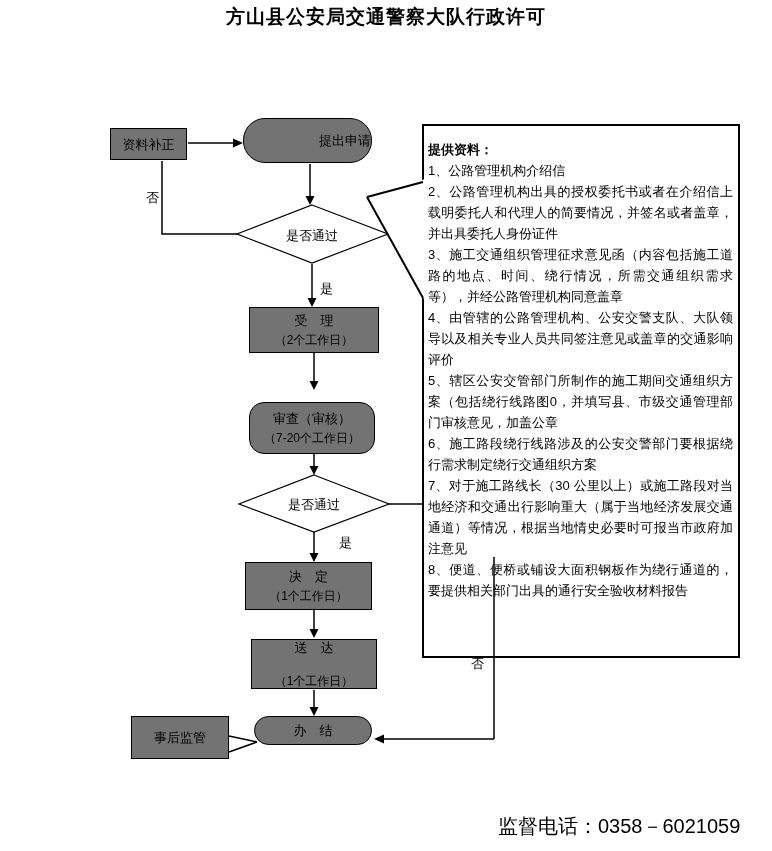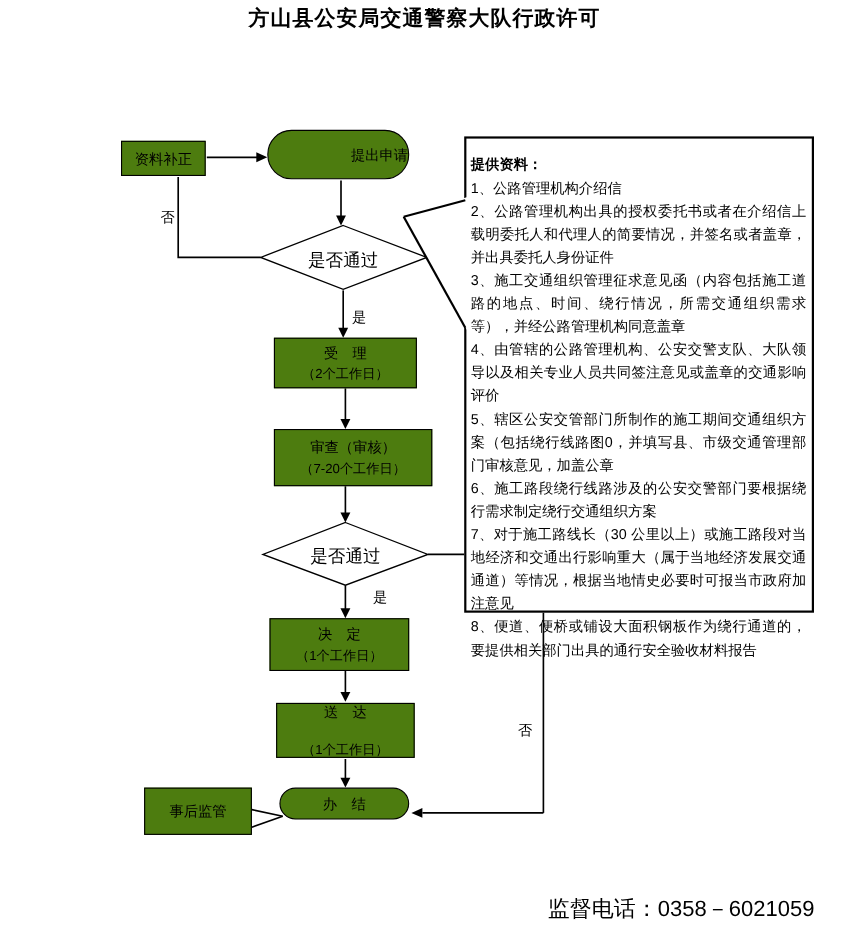--- a/index.html
+++ b/index.html
@@ -2,28 +2,28 @@
 <html><head>
 <meta charset="utf-8">
 <style>
   html,body{margin:0;padding:0;background:#fff;}
   body{font-family:"Liberation Sans","DejaVu Sans",sans-serif;color:#000;}
   .page{position:relative;width:772px;height:851px;background:#fff;overflow:hidden;}
   .doc-title{position:absolute;top:4px;left:0;width:772px;text-align:center;
              font-size:19px;font-weight:bold;letter-spacing:1px;}
   .doc-subtitle{position:absolute;top:56px;left:0;width:772px;text-align:center;
                 font-size:17px;font-weight:bold;}
-  .node{position:absolute;box-sizing:border-box;border:1px solid #000;background:#4d7c0f;
+  .node{position:absolute;box-sizing:border-box;border:1px solid #000;background:#737373;
         display:flex;flex-direction:column;align-items:center;justify-content:center;
         font-size:13px;line-height:17px;text-align:center;z-index:3;}
   .stadium{border-radius:22px;}
   .node .sub{font-size:12px;margin-top:3px;}
-  .diamond-label{position:absolute;z-index:4;font-size:16px;text-align:center;}
+  .diamond-label{position:absolute;z-index:4;font-size:13px;text-align:center;}
   .edge-label{position:absolute;z-index:4;font-size:13px;}
-  .info-panel{position:absolute;left:422px;top:124px;width:318px;height:433px;
+  .info-panel{position:absolute;left:422px;top:124px;width:318px;height:534px;
               box-sizing:border-box;border:2px solid #000;background:#fff;
               padding:13px 5px 0 4px;z-index:1;}
   .info-panel p{margin:0;font-size:13px;line-height:21px;text-align:justify;}
   .info-panel .heading{font-weight:bold;}
   svg.wires{position:absolute;left:0;top:0;z-index:2;pointer-events:none;}
   .phone{position:absolute;left:498px;top:813px;font-size:20px;z-index:3;}
 </style>
 </head>
 <body>
 
@@ -98,21 +98,21 @@
   <div class="diamond-label" style="left:262px;top:227px;width:100px;">是否通过</div>
 
   <div class="edge-label" style="left:146px;top:189px;">否</div>
   <div class="edge-label" style="left:320px;top:280px;">是</div>
 
   <div class="node" style="left:249px;top:307px;width:130px;height:46px;">
     <span>受　理</span>
     <span class="sub">（2个工作日）</span>
   </div>
 
-  <div class="node" style="left:249px;top:390px;width:144px;height:52px;">
+  <div class="node" style="left:249px;top:402px;width:126px;height:52px;border-radius:15px;">
     <span>审查（审核）</span>
     <span class="sub">（7-20个工作日）</span>
   </div>
 
   <div class="diamond-label" style="left:264px;top:496px;width:100px;">是否通过</div>
 
   <div class="edge-label" style="left:339px;top:534px;">是</div>
   <div class="edge-label" style="left:471px;top:655px;">否</div>
 
   <div class="node" style="left:245px;top:562px;width:127px;height:48px;">

